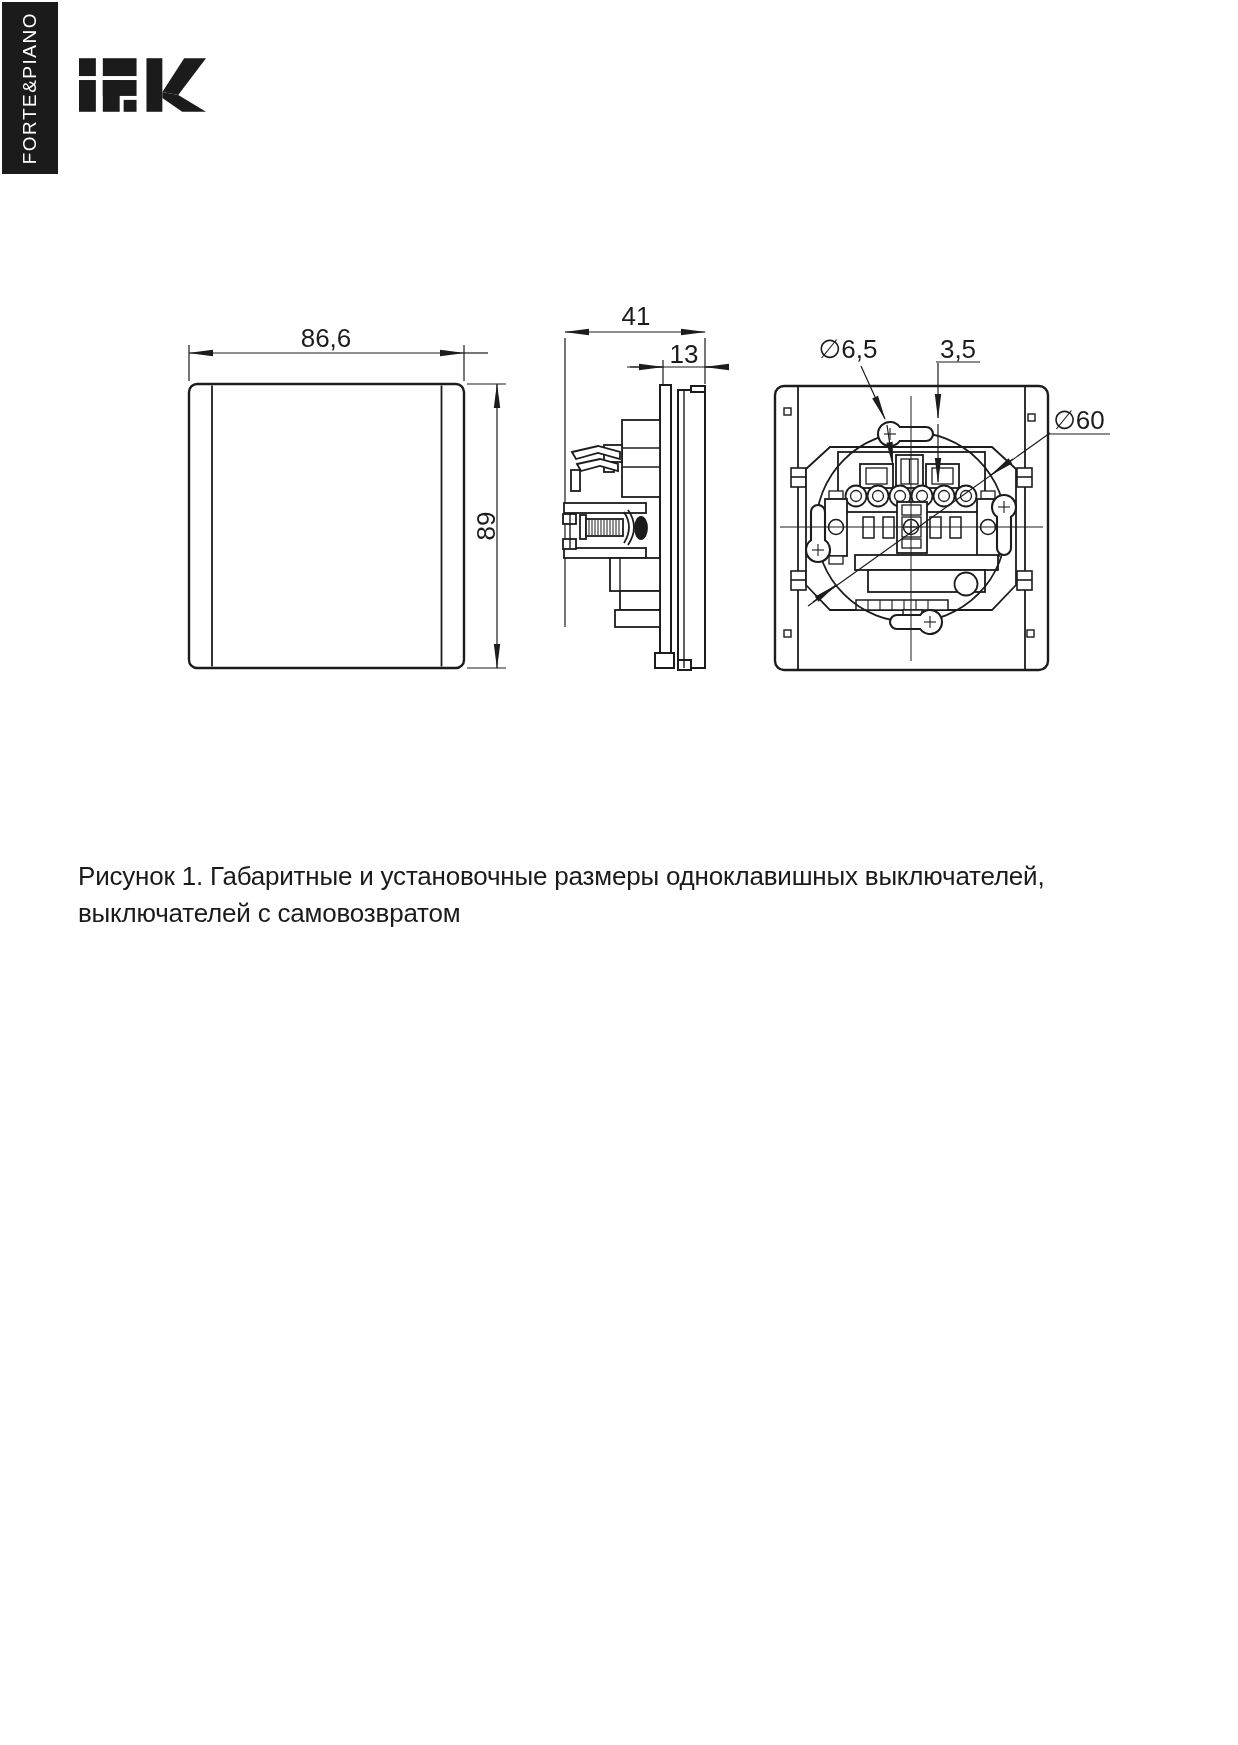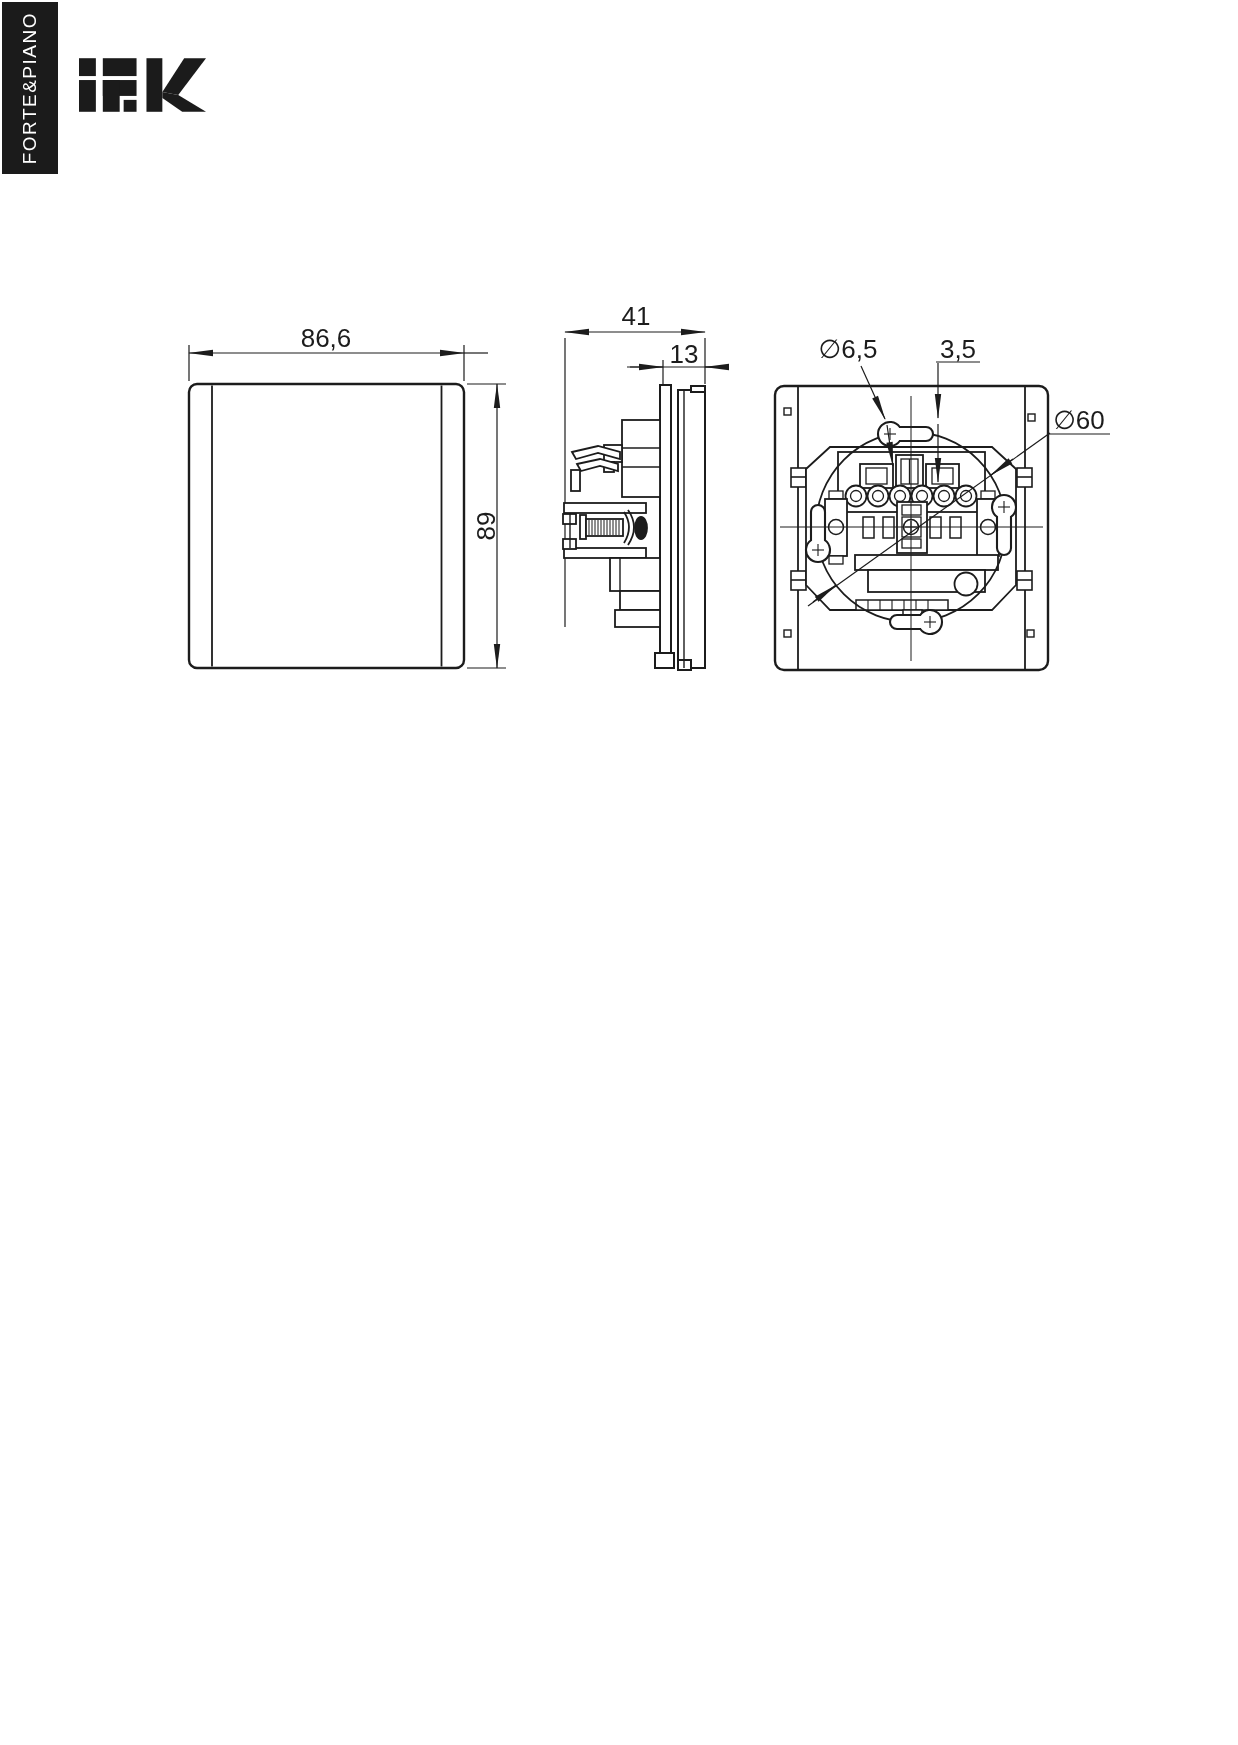--- a/index.html
+++ b/index.html
@@ -246,14 +246,18 @@
       <text class="dim" x="326" y="347" text-anchor="middle">86,6</text>
       <text class="dim" x="495" y="526" text-anchor="middle" transform="rotate(-90 495 526)">89</text>
       <text class="dim" x="636" y="325" text-anchor="middle">41</text>
       <text class="dim" x="684" y="363" text-anchor="middle">13</text>
       <text class="dim" x="848" y="358" text-anchor="middle">∅6,5</text>
       <text class="dim" x="958" y="358" text-anchor="middle">3,5</text>
       <text class="dim" x="1079" y="429" text-anchor="middle">∅60</text>
     </g>
   </svg>
 
+  <div class="caption">
+    <div>Рисунок 1. Габаритные и установочные размеры одноклавишных выключателей,</div>
+    <div>выключателей с самовозвратом</div>
+  </div>
 
 </div>
 
 </body></html>

